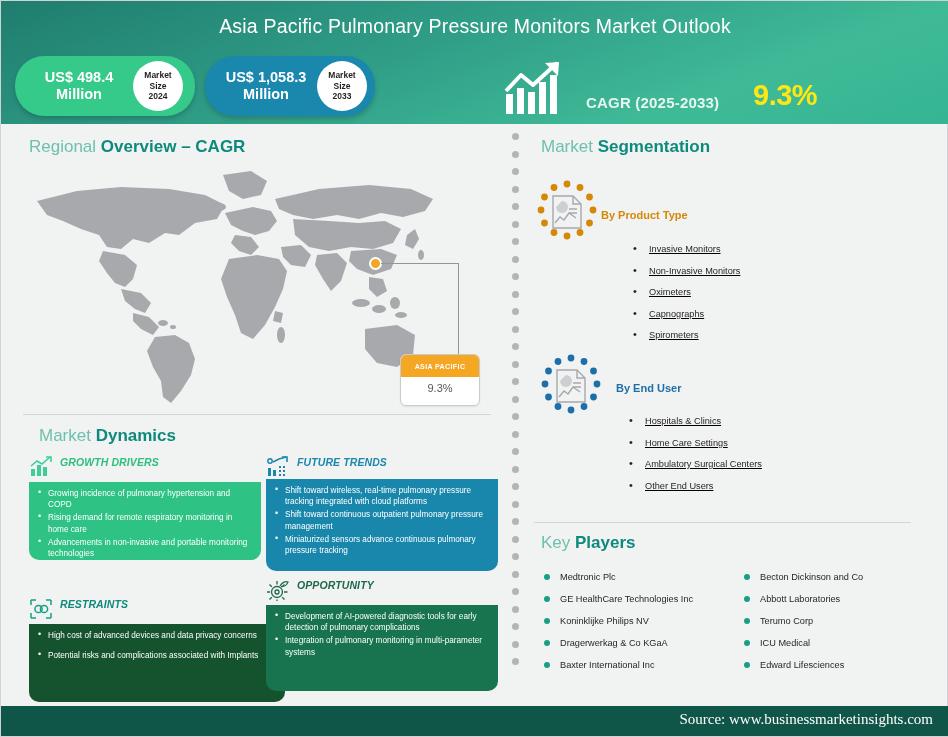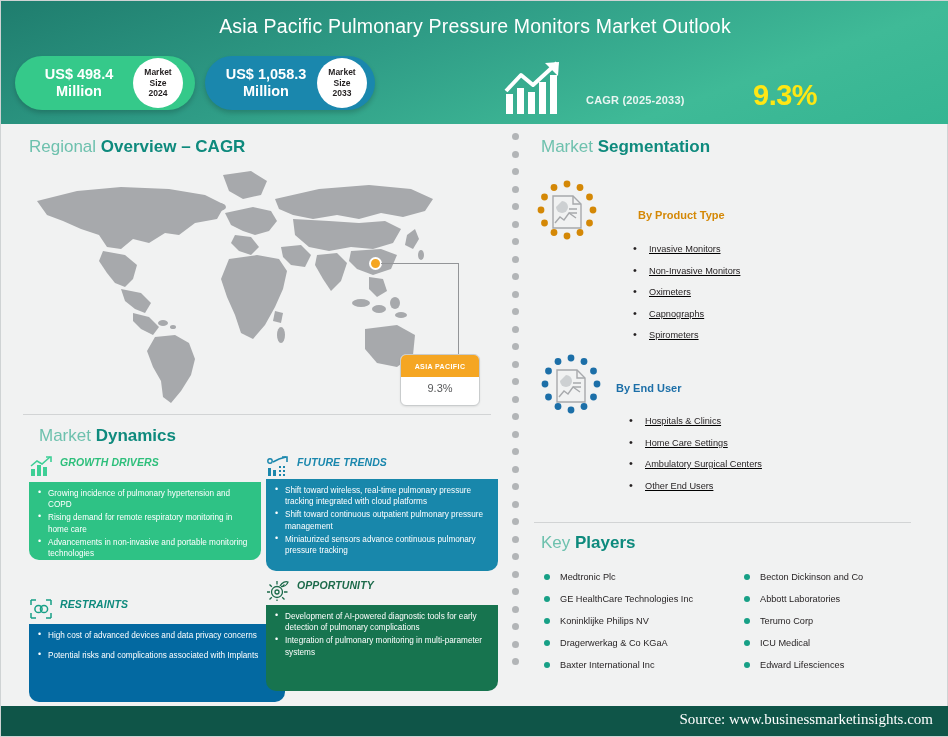--- a/index.html
+++ b/index.html
@@ -23,21 +23,21 @@
   }
   .header-title {
     position: absolute; left: 0; top: 14px; width: 948px;
     text-align: center;
     color: #ffffff;
     font-size: 19.5px;
     letter-spacing: .2px;
   }
   .pill {
     position: absolute; top: 55px;
-    height: 54px; border-radius: 29px;
+    height: 60px; border-radius: 29px;
     display: flex; align-items: center;
     box-shadow: 0 3px 5px rgba(0,0,0,.18);
   }
   .pill .val {
     color: #ffffff; font-size: 14.5px; font-weight: bold;
     line-height: 17px; text-align: center;
     padding-left: 16px; padding-right: 6px;
     width: 118px;
   }
   .pill .bubble {
@@ -48,21 +48,21 @@
     color: #231f20; font-size: 8.5px; font-weight: bold;
     line-height: 10.5px; margin-right: 5px;
   }
   #pill-2024 { left: 14px; width: 180px; background: #35c98a; }
   #pill-2033 { left: 204px; width: 170px; background: #1a87ad; }
   #pill-2033 .val { width: 112px; }
 
   .cagr-icon { position: absolute; left: 503px; top: 60px; }
   .cagr-label {
     position: absolute; left: 585px; top: 93px;
-    color: #e8f5f1; font-size: 11px; font-weight: bold;
+    color: #e8f5f1; font-size: 15px; font-weight: bold;
     letter-spacing: .2px;
   }
   .cagr-value {
     position: absolute; left: 752px; top: 78px;
     color: #ffe713; font-size: 29px; font-weight: bold;
     letter-spacing: -.5px;
   }
 
   
   .vdots { position: absolute; left: 508px; top: 132px; width: 12px; height: 568px; }
@@ -125,21 +125,21 @@
   }
 
   #card-drivers  { left: 28px;  top: 455px; width: 232px; }
   #card-drivers  .dyn-title { color: #2dbf7b; }
   #card-drivers  .dyn-body  { background: #2ec285; height: 78px; }
   #card-trends   { left: 265px; top: 455px; width: 232px; }
   #card-trends   .dyn-title { color: #1a87ad; }
   #card-trends   .dyn-body  { background: #1887ab; height: 92px; margin-top: 1px; }
   #card-restr    { left: 28px;  top: 597px; width: 256px; }
   #card-restr    .dyn-title { color: #0e8a7d; }
-  #card-restr    .dyn-body  { background: #0369a1; height: 78px; }
+  #card-restr    .dyn-body  { background: #14532d; height: 78px; }
   #card-restr    .dyn-body li { margin-bottom: 9px; }
   #card-opp      { left: 265px; top: 578px; width: 232px; }
   #card-opp      .dyn-title { color: #1c6a4a; }
   #card-opp      .dyn-body  { background: #17744f; height: 86px; }
 
   
   .seg-icon { position: absolute; width: 64px; height: 64px; }
   .seg-label { position: absolute; font-size: 11px; font-weight: bold; }
   .seg-list { position: absolute; list-style: none; text-decoration: underline; }
   .seg-list li {
@@ -439,21 +439,21 @@
         <circle cx="19" cy="8.5" r="3.4"></circle>
     </g>
     <g stroke="#a7a9ac" stroke-width="1.4" fill="none">
       <path d="M18 17 L38 17 L46 25 L46 49 L18 49 Z"></path>
       <path d="M38 17 L38 25 L46 25"></path>
       <path d="M34 30 L42 30 M34 34 L42 34"></path>
       <path d="M20 44 L25 38 L29 41 L34 34 L41 39"></path>
     </g>
     <path d="M27 22 A6 6 0 1 1 21 28 Z" fill="#cdd0d2"></path>
   </svg>
-  <div class="seg-label" style="left:637px; top:208px; color:#d48806;text-align:center;">By Product Type</div>
+  <div class="seg-label" style="left:600px; top:208px; color:#d48806;text-align:center;">By Product Type</div>
   <ul class="seg-list" style="left:632px; top:243px;">
     <li>Invasive Monitors</li>
     <li>Non-Invasive Monitors</li>
     <li>Oximeters</li>
     <li>Capnographs</li>
     <li>Spirometers</li>
   </ul>
 
   <svg class="seg-icon" style="left:538px; top:352px;" viewBox="0 0 64 64">
     <g fill="#1c6fa8">

